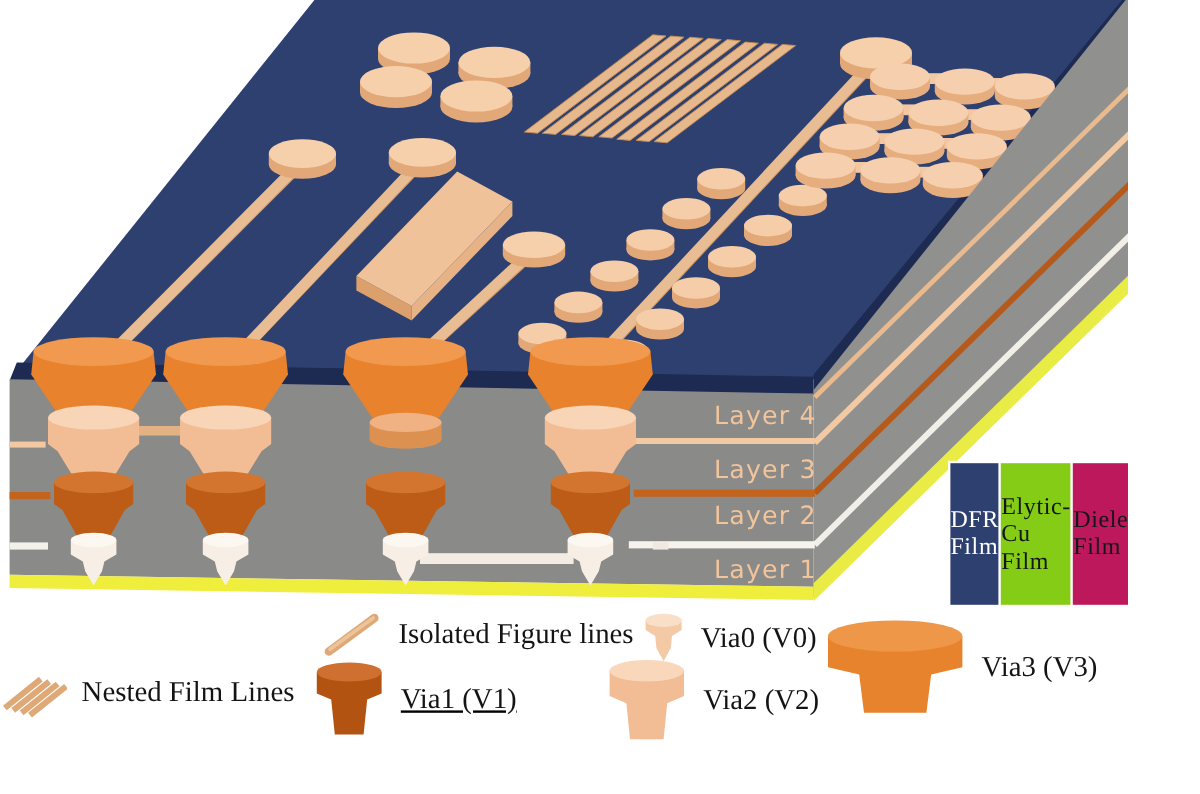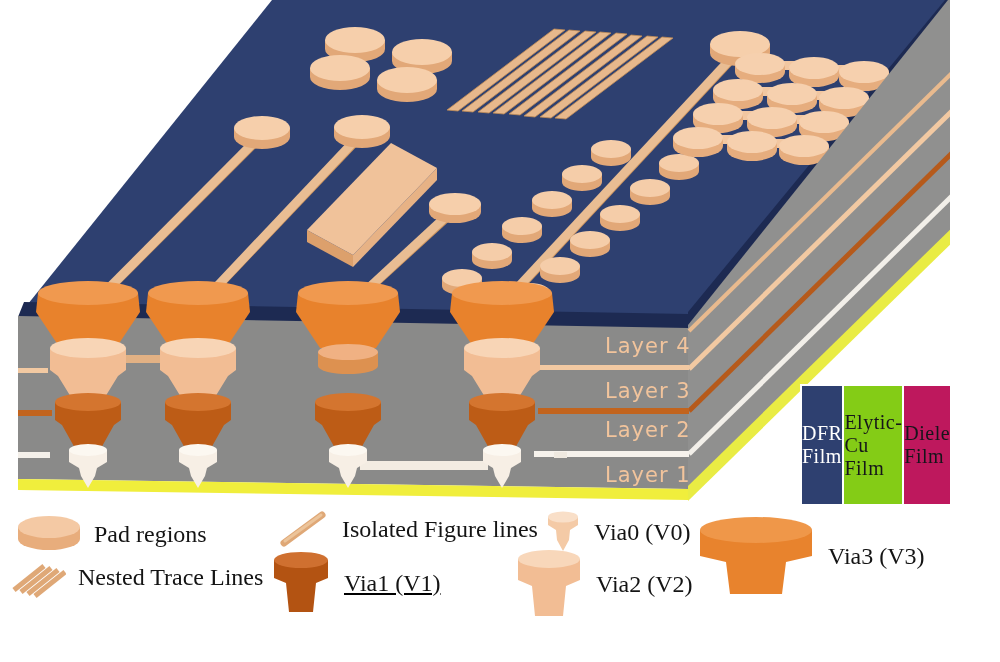--- a/index.html
+++ b/index.html
@@ -1,17 +1,17 @@
 <!DOCTYPE html>
 <html><head>
 <meta charset="utf-8">
 <style>
   html,body{margin:0;padding:0;background:#ffffff;}
   .figure{position:relative;width:940px;height:662px;background:#ffffff;overflow:hidden;
-          font-family:"Liberation Serif", serif;margin-left:10px;}
+          font-family:"Liberation Serif", serif;}
   .scene{position:absolute;left:0;top:0;}
   
   .material-legend{position:absolute;left:790px;top:384px;width:200px;height:122px;
       background:#ffffff;display:flex;flex-direction:row;gap:2px;padding:2px;box-sizing:border-box;}
   .ml-row{flex:1;display:flex;align-items:center;justify-content:center;
       font-size:20px;color:#15151a;letter-spacing:.5px;}
   .ml-row.r0{background:#2e4070;color:#ffffff;}
   .ml-row.r1{background:#84cc16;}
   .ml-row.r2{background:#be185d;}
   .ml-row.r3{background:#ffff5e;}
@@ -236,28 +236,20 @@
     </g>
   </svg>
 
   <div class="material-legend">
     <div class="ml-row r0">DFR Film</div>
     <div class="ml-row r1">Elytic-Cu Film</div>
     <div class="ml-row r2">Dielectric Film</div>
     <div class="ml-row r3">CCL</div>
   </div>
 
-  <div class="sym-item" style="left:6px;top:514px;">
-    <svg width="66" height="40" viewBox="0 0 66 40">
-      <ellipse cx="33" cy="25" rx="31" ry="11" fill="#e8ad7c"></ellipse>
-      <rect x="2" y="13" width="62" height="12" fill="#e8ad7c"></rect>
-      <ellipse cx="33" cy="13" rx="31" ry="11" fill="#f4c9a4"></ellipse>
-    </svg>
-    <span class="sym-label">Pad regions</span>
-  </div>
 
   <div class="sym-item" style="left:266px;top:510px;">
     <svg width="54" height="38" viewBox="0 0 54 38">
       <line x1="8" y1="33" x2="46" y2="5" stroke="#dfa877" stroke-width="7" stroke-linecap="round"></line>
       <line x1="9" y1="31" x2="45" y2="5" stroke="#ecc49a" stroke-width="3" stroke-linecap="round"></line>
     </svg>
     <span class="sym-label">Isolated Figure lines</span>
   </div>
 
   <div class="sym-item" style="left:534px;top:510px;">
@@ -268,21 +260,21 @@
     <span class="sym-label">Via0 (V0)</span>
   </div>
 
   <div class="sym-item" style="left:0px;top:556px;">
     <svg width="56" height="42" viewBox="0 0 56 42">
       <line x1="4" y1="34" x2="34" y2="10" stroke="#dfa877" stroke-width="5"></line>
       <line x1="11" y1="36" x2="41" y2="12" stroke="#dfa877" stroke-width="5"></line>
       <line x1="18" y1="38" x2="48" y2="14" stroke="#dfa877" stroke-width="5"></line>
       <line x1="25" y1="40" x2="55" y2="16" stroke="#dfa877" stroke-width="5"></line>
     </svg>
-    <span class="sym-label">Nested Trace Lines</span>
+    <span class="sym-label">Nested Film Lines</span>
   </div>
 
   <div class="sym-item" style="left:260px;top:550px;text-decoration:underline;">
     <svg width="62" height="66" viewBox="0 0 62 66">
       <path d="M4,10 L4,28 L16,33 L19,62 L43,62 L46,33 L58,28 L58,10 Z" fill="#b35312"></path>
       <ellipse cx="31" cy="10" rx="27" ry="8" fill="#cf7030"></ellipse>
     </svg>
     <span class="sym-label">Via1 (V1)</span>
   </div>
 

